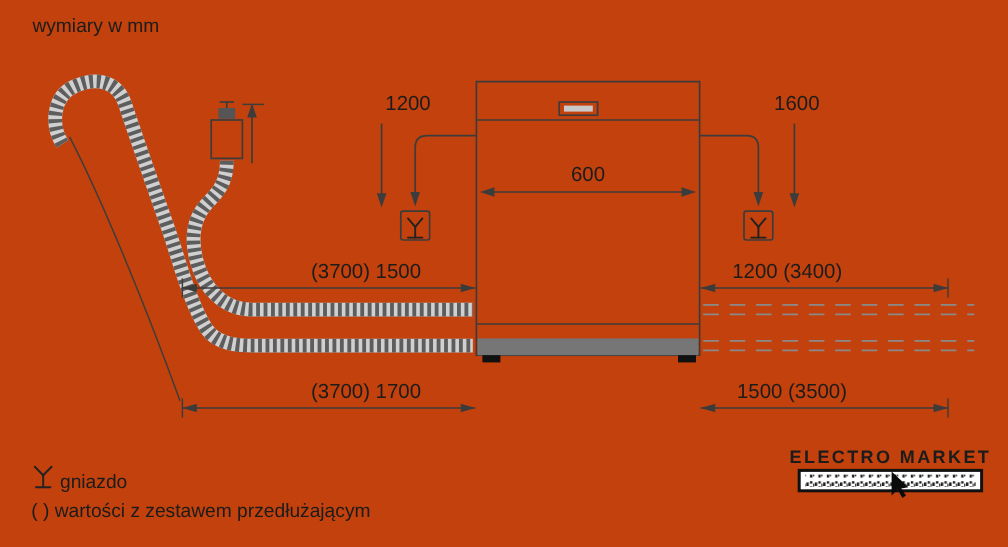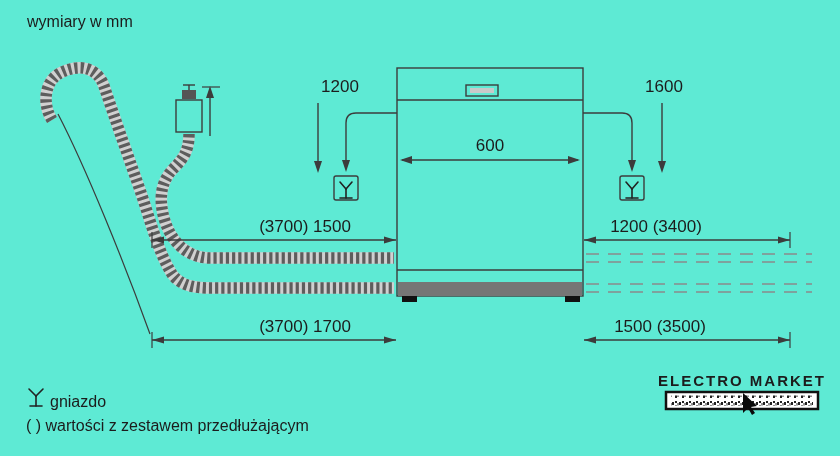--- a/index.html
+++ b/index.html
@@ -1,20 +1,20 @@
 <!DOCTYPE html>
 <html><head>
 <meta charset="utf-8">
 <style>
   html, body { margin: 0; padding: 0; background: #ffffff; }
   .stage {
     position: relative;
     width: 840px;
     height: 456px;
-    background: #5eead4;
+    background: #c2410c;
     font-family: "Liberation Sans", sans-serif;
     overflow: hidden;
   }
   svg text {
     font-family: "Liberation Sans", sans-serif;
     fill: #1c1c1c;
   }
   .dim-label { font-size: 17px; }
   .title-text { font-size: 16px; }
   .legend-text { font-size: 16px; }

